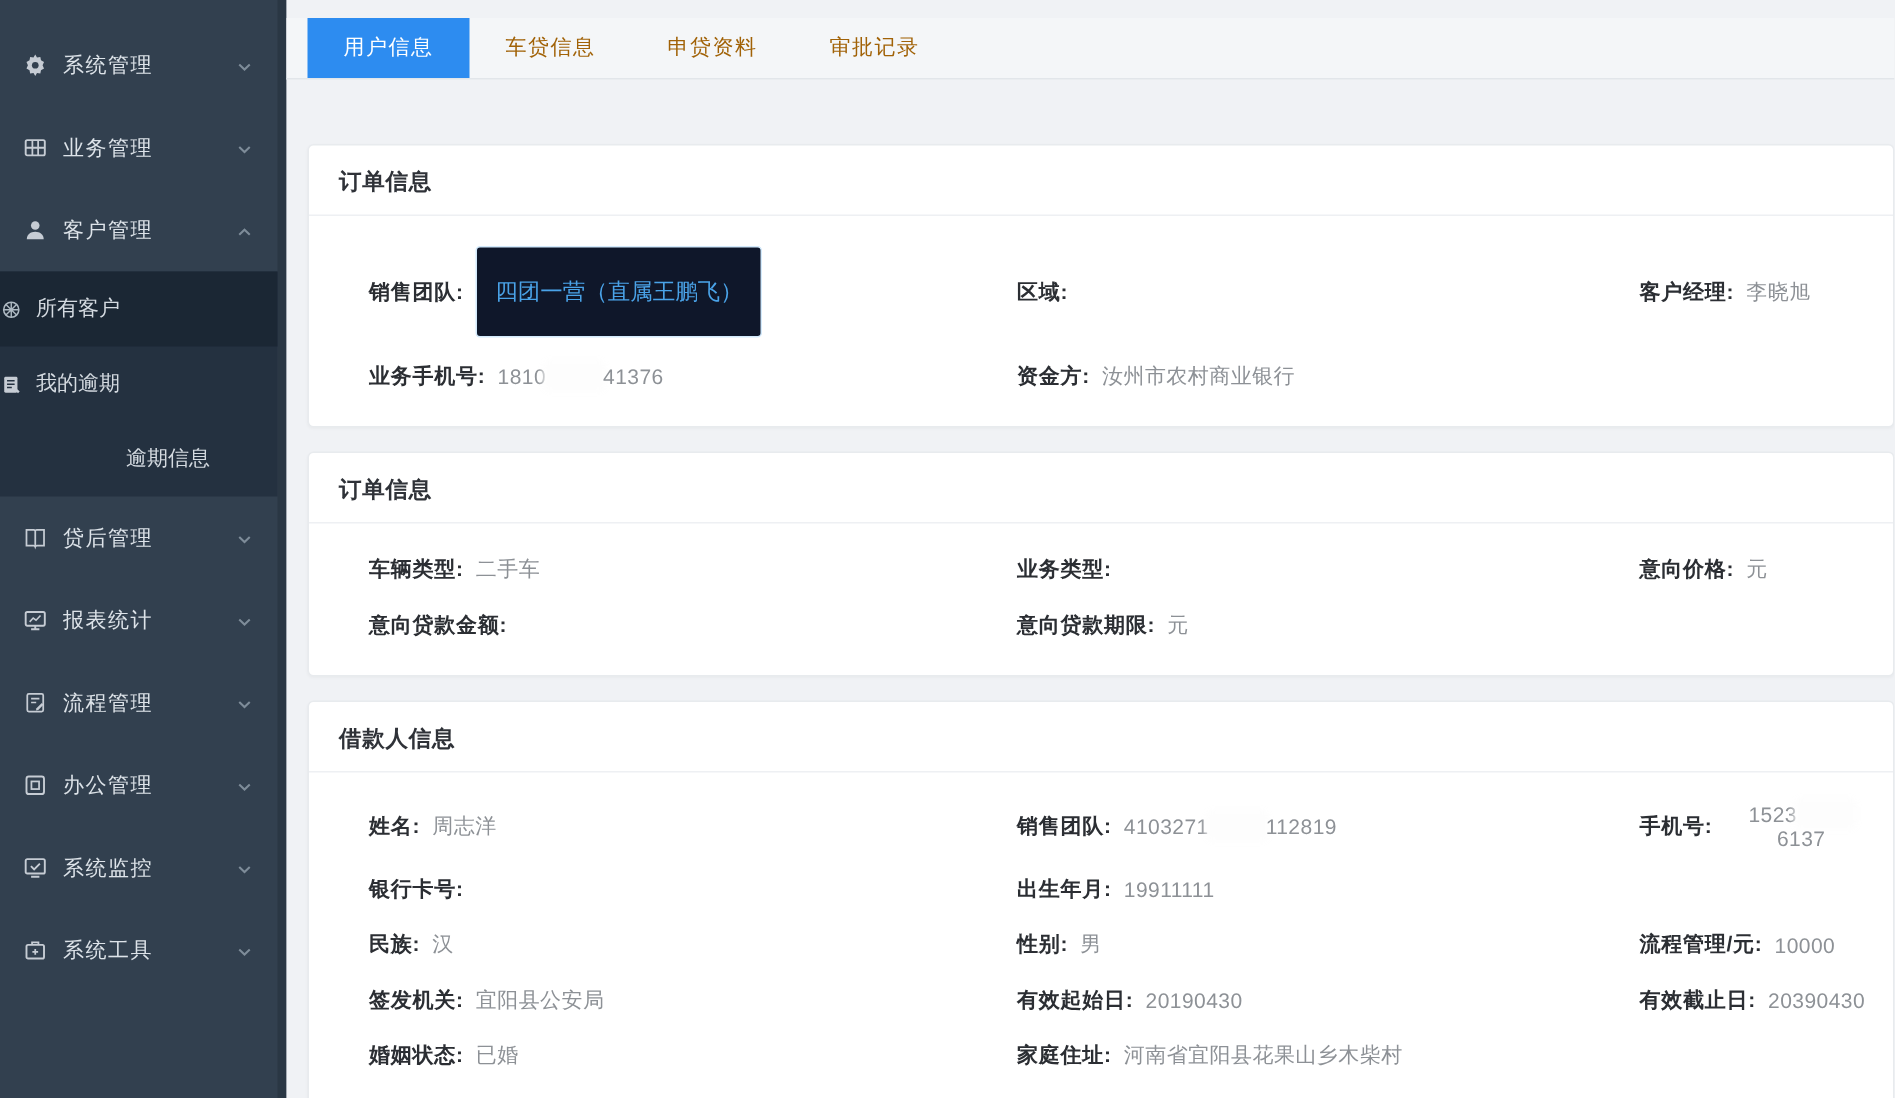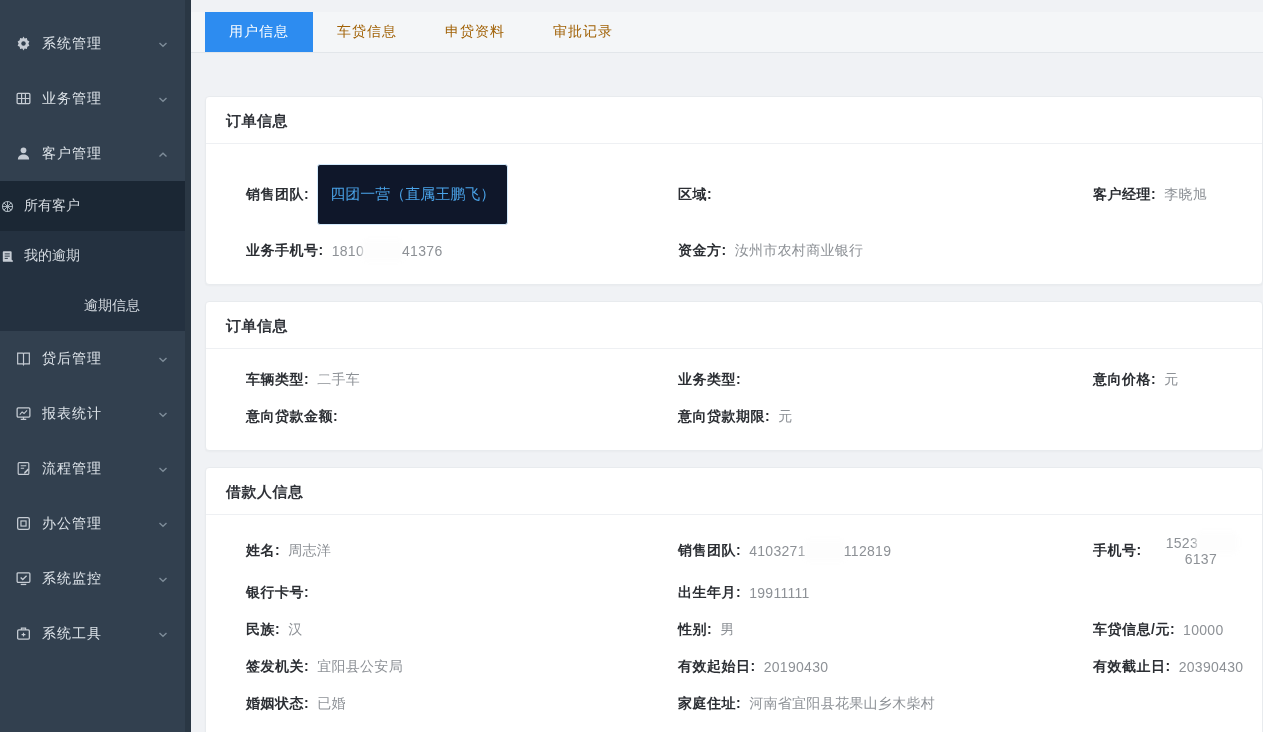--- a/index.html
+++ b/index.html
@@ -369,21 +369,21 @@
           <div class="frow">
             <div class="fcell">
               <span class="flabel">民族:</span>
               <span class="fvalue">汉</span>
             </div>
             <div class="fcell">
               <span class="flabel">性别:</span>
               <span class="fvalue">男</span>
             </div>
             <div class="fcell">
-              <span class="flabel">车贷信息/元:</span>
+              <span class="flabel">流程管理/元:</span>
               <span class="fvalue">10000</span>
             </div>
           </div>
           <div class="frow">
             <div class="fcell">
               <span class="flabel">签发机关:</span>
               <span class="fvalue">宜阳县公安局</span>
             </div>
             <div class="fcell">
               <span class="flabel">有效起始日:</span>

